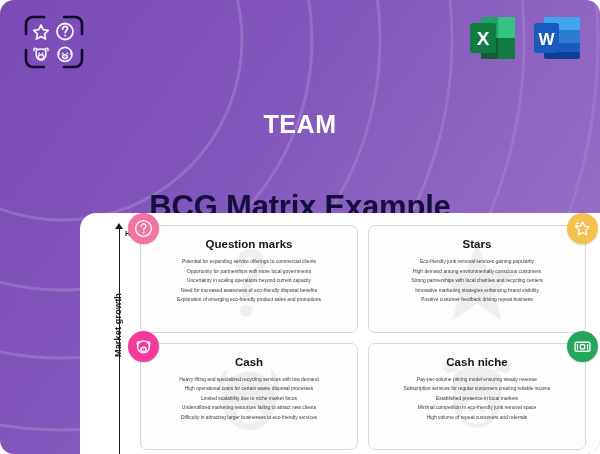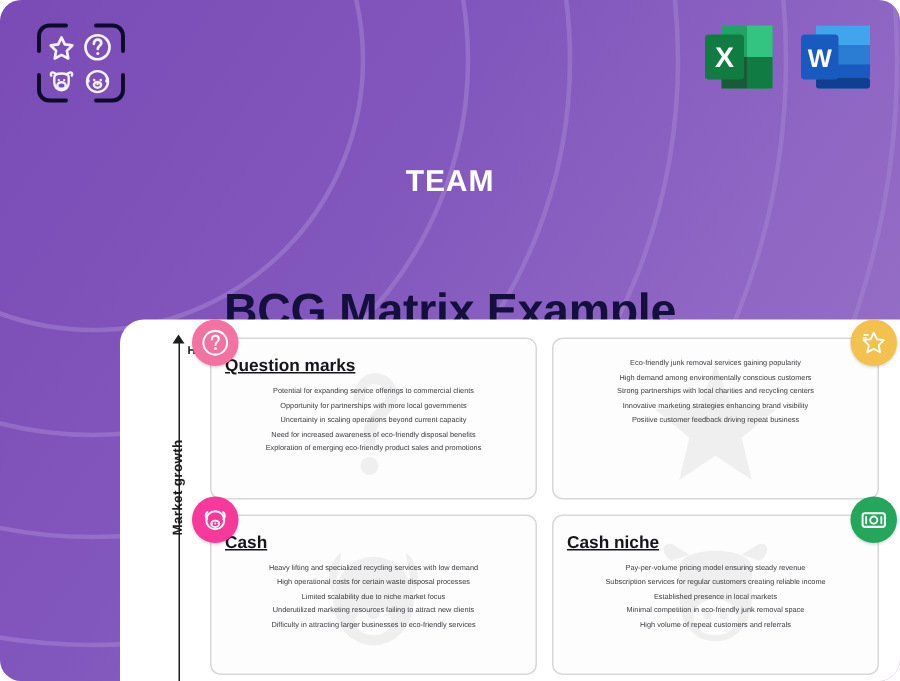--- a/index.html
+++ b/index.html
@@ -50,21 +50,21 @@
   .office-icon { width: 52px; height: 52px; }
   .office-icon svg { width: 100%; height: 100%; display: block; }
 
   
   .eyebrow {
     position: absolute;
     left: 0; right: 0;
     top: 110px;
     text-align: center;
     color: #ffffff;
-    font-size: 20px;
+    font-size: 25px;
     font-weight: bold;
     letter-spacing: 0.6px;
   }
   .headline {
     position: absolute;
     left: 0; right: 0;
     top: 168px;
     text-align: center;
     color: #140f3c;
     font-size: 31px;
@@ -176,27 +176,26 @@
     justify-content: center;
     z-index: 5;
     box-shadow: 0 1px 2px rgba(0,0,0,0.16);
   }
   .badge svg { width: 19px; height: 19px; display: block; }
   .badge-tl { left: -13px; top: -13px; }
   .badge-tr { right: -13px; top: -13px; }
 
   .quad-title {
     position: relative;
-    text-align: left;
+    text-align: center;
     font-size: 11.5px;
     font-weight: bold;
     color: #15151a;
     margin-bottom: 7px;
     z-index: 2;
-    text-decoration: underline;
   }
 
   .quad-list {
     position: relative;
     z-index: 2;
     list-style: none;
   }
   .quad-list li {
     text-align: center;
     font-size: 4.9px;
@@ -330,20 +329,21 @@
           <svg viewBox="0 0 64 64" aria-hidden="true">
             <path d="M32 4 L40 24 L62 26 L45 40 L50 61 L32 49 L14 61 L19 40 L2 26 L24 24 Z" fill="#111"></path>
           </svg>
         </div>
         <div class="badge badge-tr" style="background:#F2C14E">
           <svg viewBox="0 0 24 24" aria-hidden="true">
             <path d="M12 3.4 L14.6 9 L20.6 9.8 L16.2 14 L17.3 20 L12 17.1 L6.7 20 L7.8 14 L3.4 9.8 L9.4 9 Z" fill="none" stroke="#ffffff" stroke-width="1.6" stroke-linejoin="round"></path>
             <path d="M4 5.4 H7.4 M3.2 8 H5.6" stroke="#ffffff" stroke-width="1.4" stroke-linecap="round"></path>
           </svg>
         </div>
+        <div class="quad-title">Stars</div>
         <ul class="quad-list">
           <li>Eco-friendly junk removal services gaining popularity</li>
           <li>High demand among environmentally conscious customers</li>
           <li>Strong partnerships with local charities and recycling centers</li>
           <li>Innovative marketing strategies enhancing brand visibility</li>
           <li>Positive customer feedback driving repeat business</li>
         </ul>
       </div>
 
       <div class="quad">

